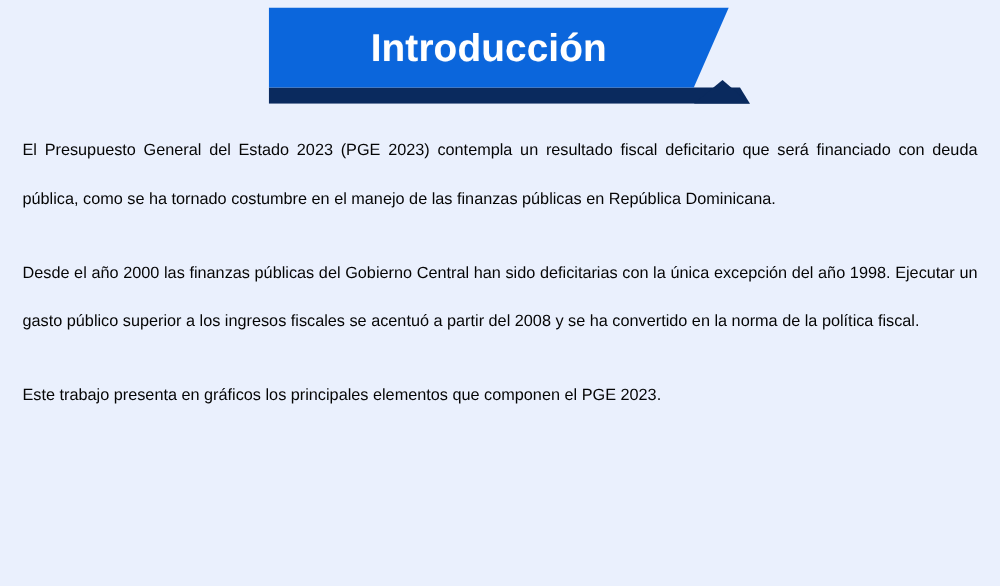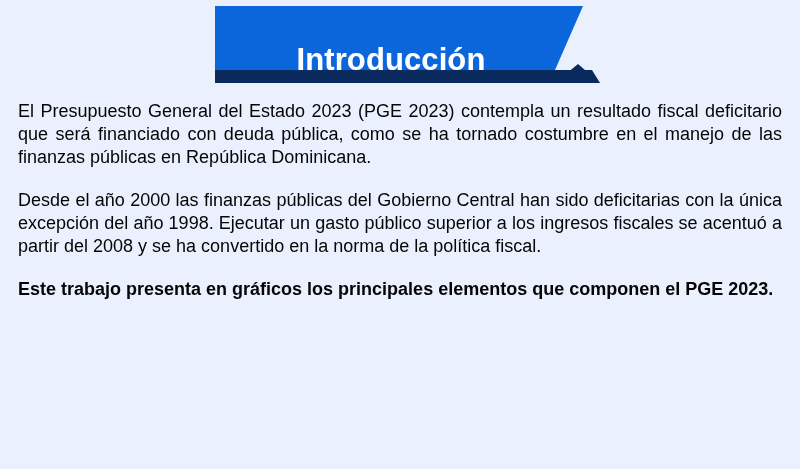--- a/index.html
+++ b/index.html
@@ -46,42 +46,40 @@
     display: flex;
     align-items: center;
     justify-content: center;
     color: #ffffff;
     font-size: 31px;
     font-weight: bold;
     letter-spacing: 0.1px;
     line-height: 1;
     white-space: nowrap;
     text-shadow: 0 0 1px rgba(255,255,255,0.25);
-    margin-top: 21px;
   }
 
   
   #body-copy {
     position: absolute;
     left: 18px;
     top: 100px;
     width: 764px;
   }
   .para {
     margin: 0 0 20px 0;
     color: #050505;
-    font-size: 18px;
-    line-height: 23px;
+    font-size: 13px;
+    line-height: 39px;
     text-align: justify;
     text-justify: inter-word;
     hyphens: none;
   }
   .para:last-child {
     margin-bottom: 0;
-    font-weight: bold;
   }
   
 </style>
 </head>
 <body>
 
 <div id="slide">
 
   <div id="banner">
     <svg viewBox="0 0 385 77" preserveAspectRatio="none">

